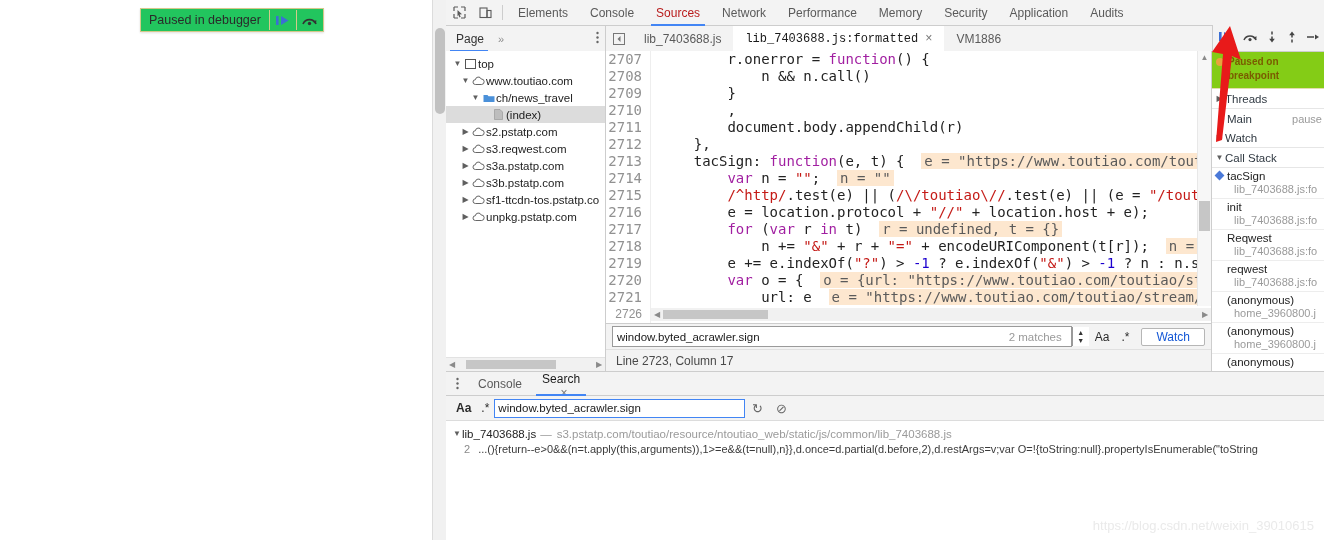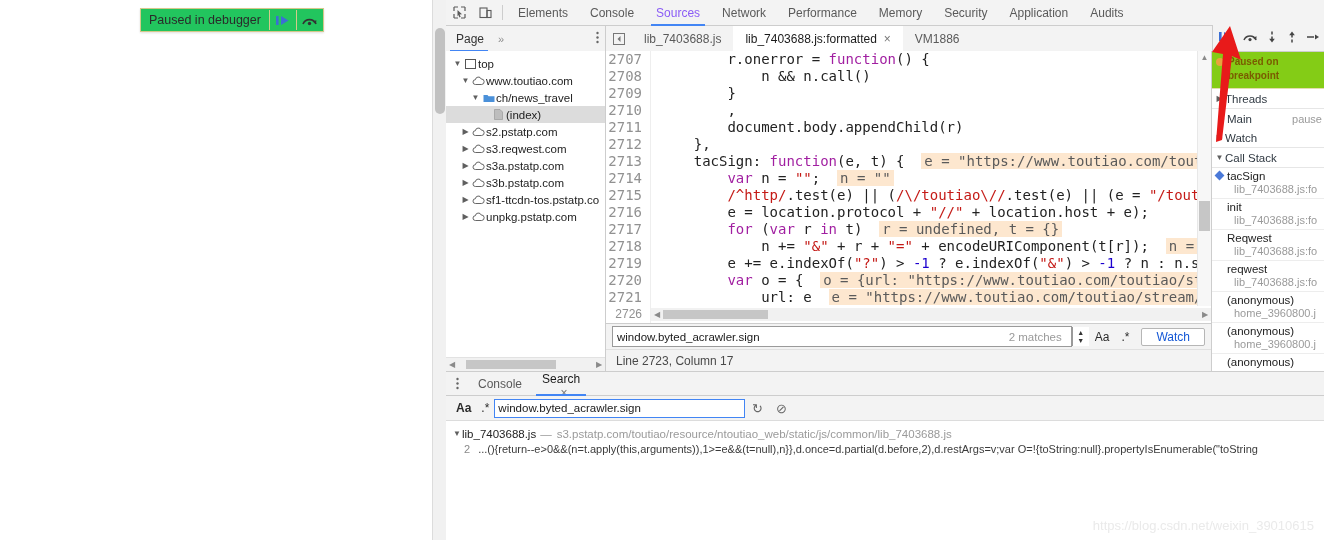--- a/index.html
+++ b/index.html
@@ -26,34 +26,34 @@
   
   .devtools{position:absolute;left:446px;top:0;width:878px;height:388px;background:#f3f3f3;}
 
   
   .tabstrip{position:relative;height:25px;background:#f3f3f3;border-bottom:1px solid #cdcdcd;
     display:flex;align-items:stretch;}
   .tb-icon{width:26px;display:flex;align-items:center;justify-content:center;}
   .tb-div{width:1px;margin:5px 4px;background:#cdcdcd;}
   .mtab{padding:0 11px;display:flex;align-items:center;font-size:12px;color:#5a5a5a;
     white-space:nowrap;position:relative;}
-  .mtab.sel{color:#8b5cf6;}
+  .mtab.sel{color:#b91c1c;}
   .mtab.sel:after{content:"";position:absolute;left:6px;right:6px;bottom:-1px;height:2px;background:#4285f4;}
 
   
   .row2{position:relative;height:26px;border-bottom:1px solid #cdcdcd;background:#f3f3f3;display:flex;}
   .nav-head{width:159px;height:26px;border-right:1px solid #cdcdcd;display:flex;align-items:center;background:#f3f3f3;position:relative;}
   .nav-head .ptab{padding:0 8px 0 10px;font-size:12px;color:#333;line-height:25px;position:relative;}
   .nav-head .ptab:after{content:"";position:absolute;left:4px;right:4px;bottom:0;height:2px;background:#4285f4;}
   .nav-head .chev{font-size:11px;color:#8d8d8d;padding-left:6px;}
   .nav-head .kebab{position:absolute;right:6px;top:5px;}
   .ed-head{flex:1;display:flex;align-items:stretch;background:#f3f3f3;overflow:hidden;}
   .ed-head .squarebtn{width:26px;display:flex;align-items:center;justify-content:center;}
   .ftab{padding:0 12px;display:flex;align-items:center;font-size:12px;color:#5a5a5a;white-space:nowrap;position:relative;}
-  .ftab.sel{background:#fff;color:#1a1a1a;}
+  .ftab.sel{background:#fff;color:#1a1a1a;font-family:Liberation Mono, monospace;}
   .ftab.sel:after{content:"";position:absolute;left:0;right:0;bottom:-1px;height:2px;background:#4285f4;}
   .ftab .x{margin-left:7px;color:#777;font-size:12px;}
   .ed-head .right-ic{margin-left:auto;width:26px;display:flex;align-items:center;justify-content:center;}
 
   
   .body{position:absolute;left:0;top:51px;width:878px;height:320px;display:flex;}
 
   
   .navigator{width:159px;height:320px;border-right:1px solid #cdcdcd;background:#fff;position:relative;overflow:hidden;}
   .tree{padding:4px 0 0 0;}

